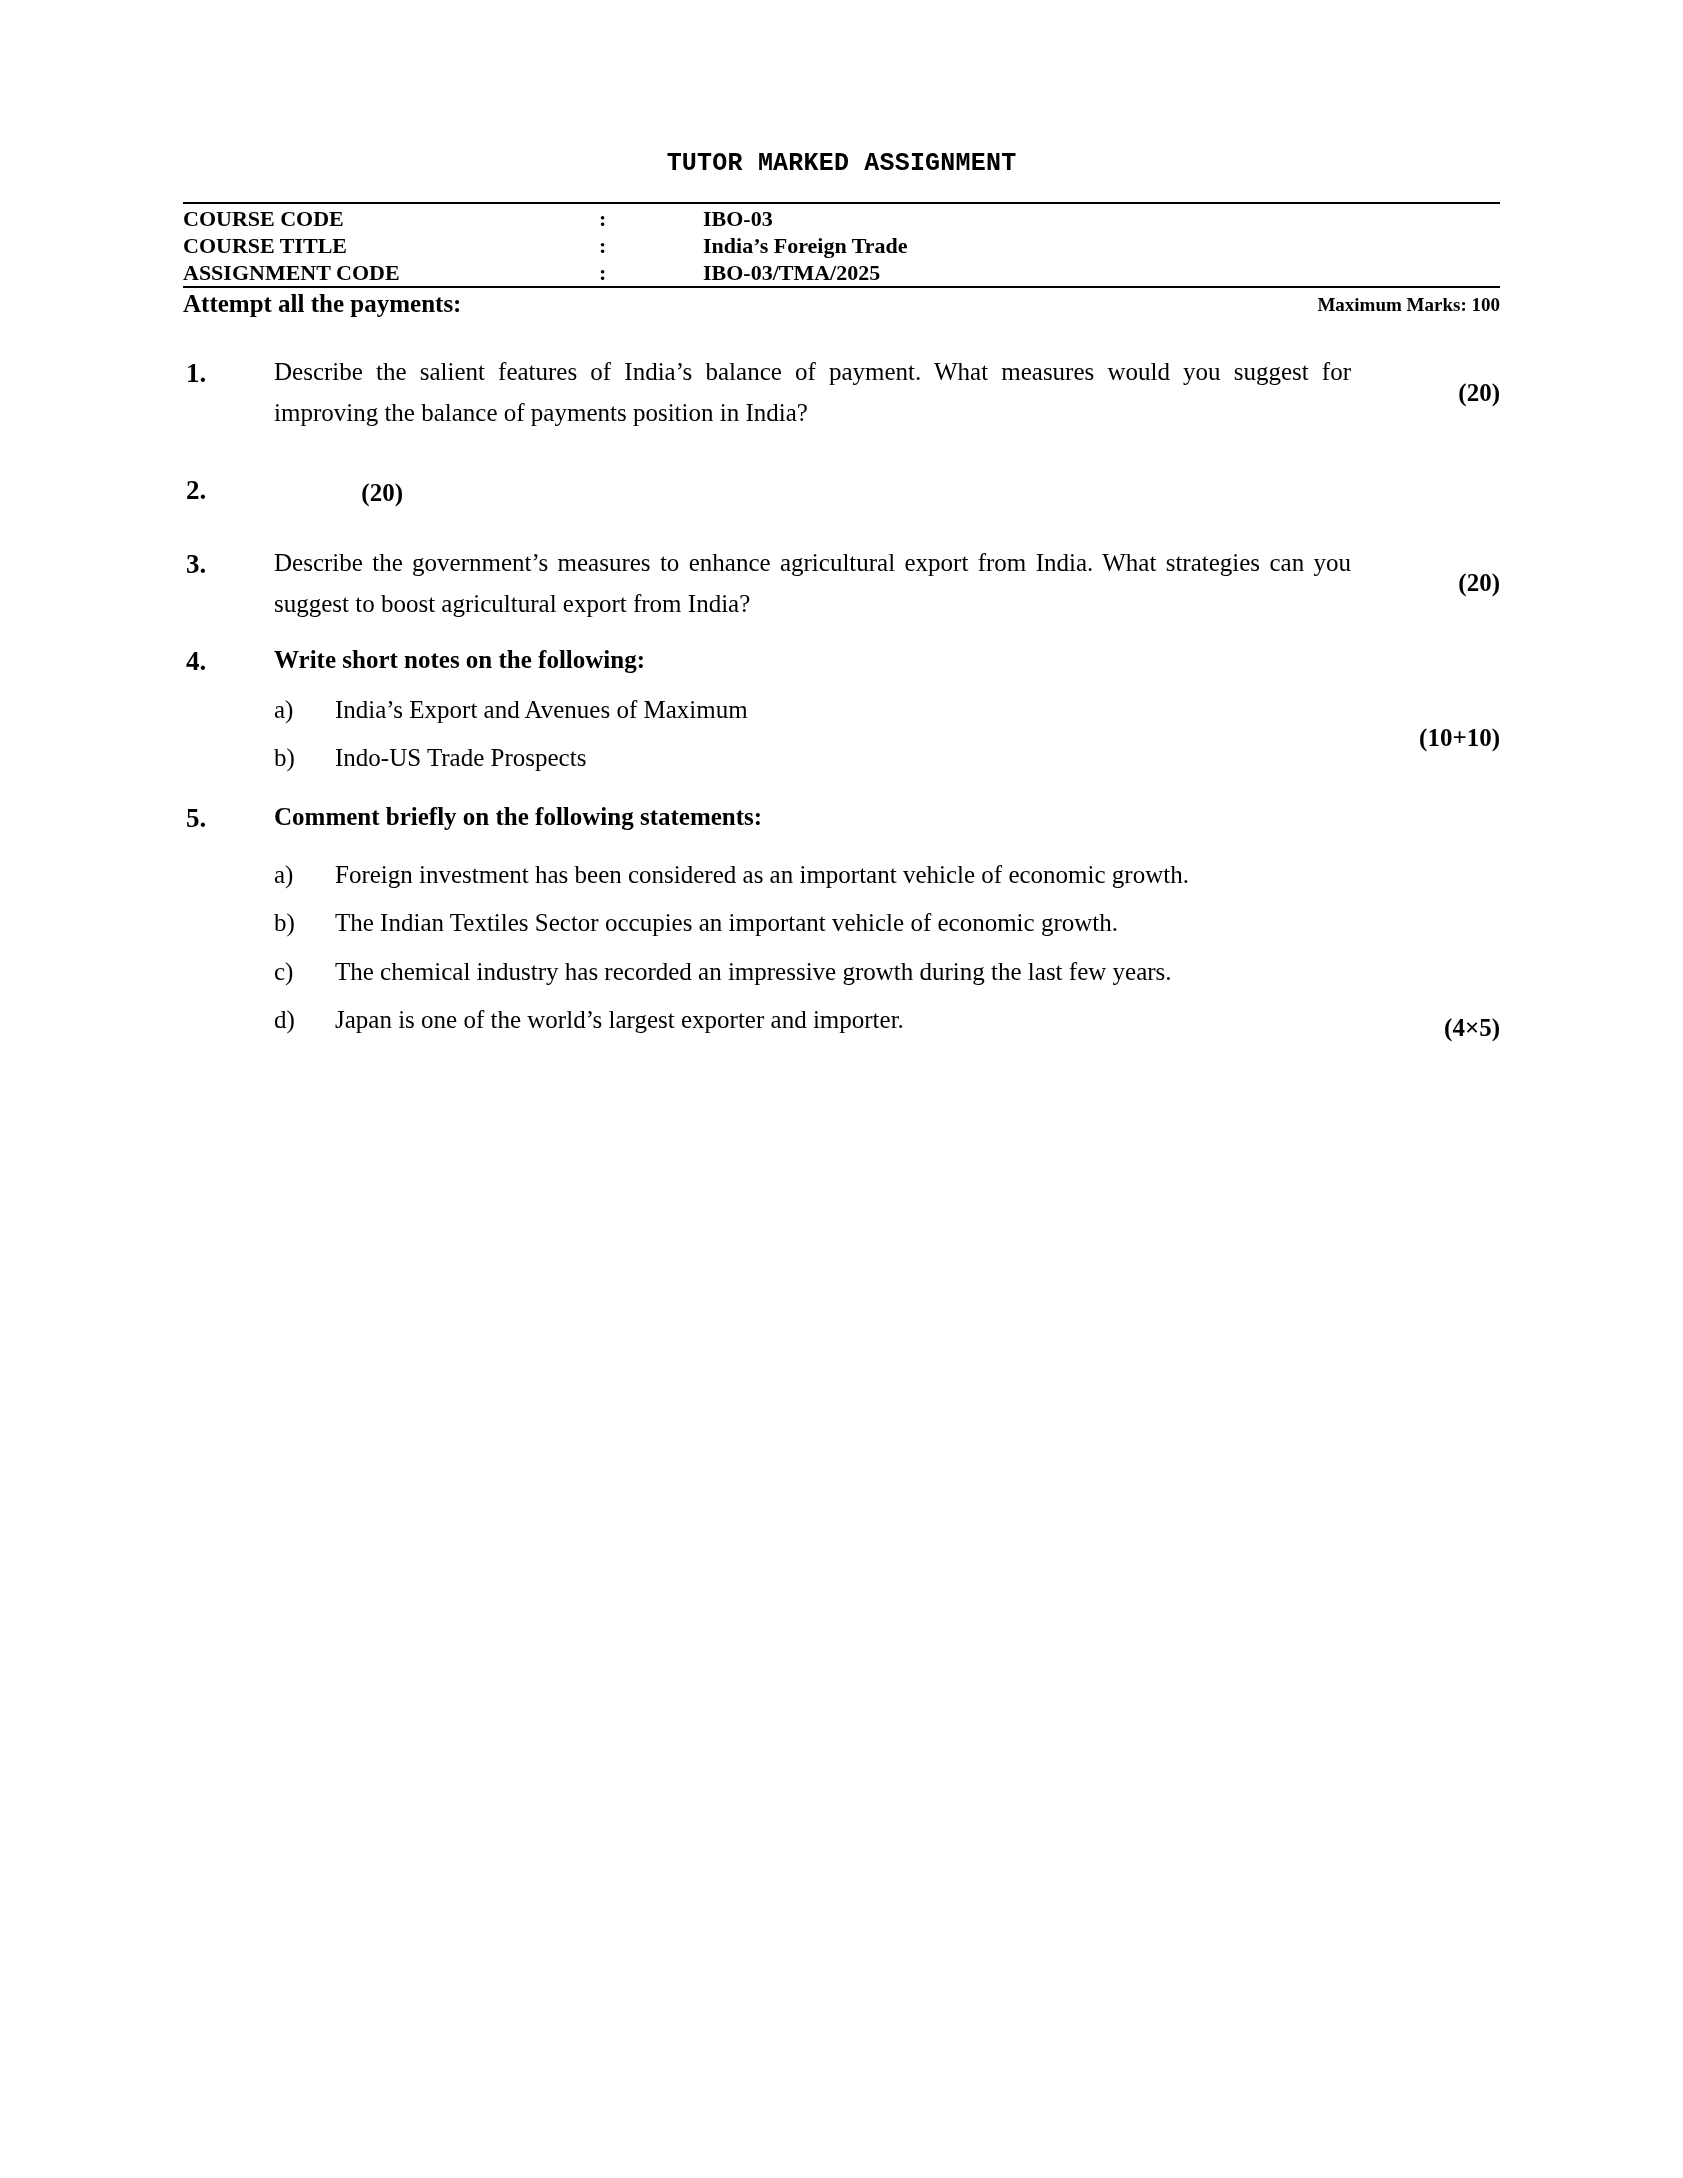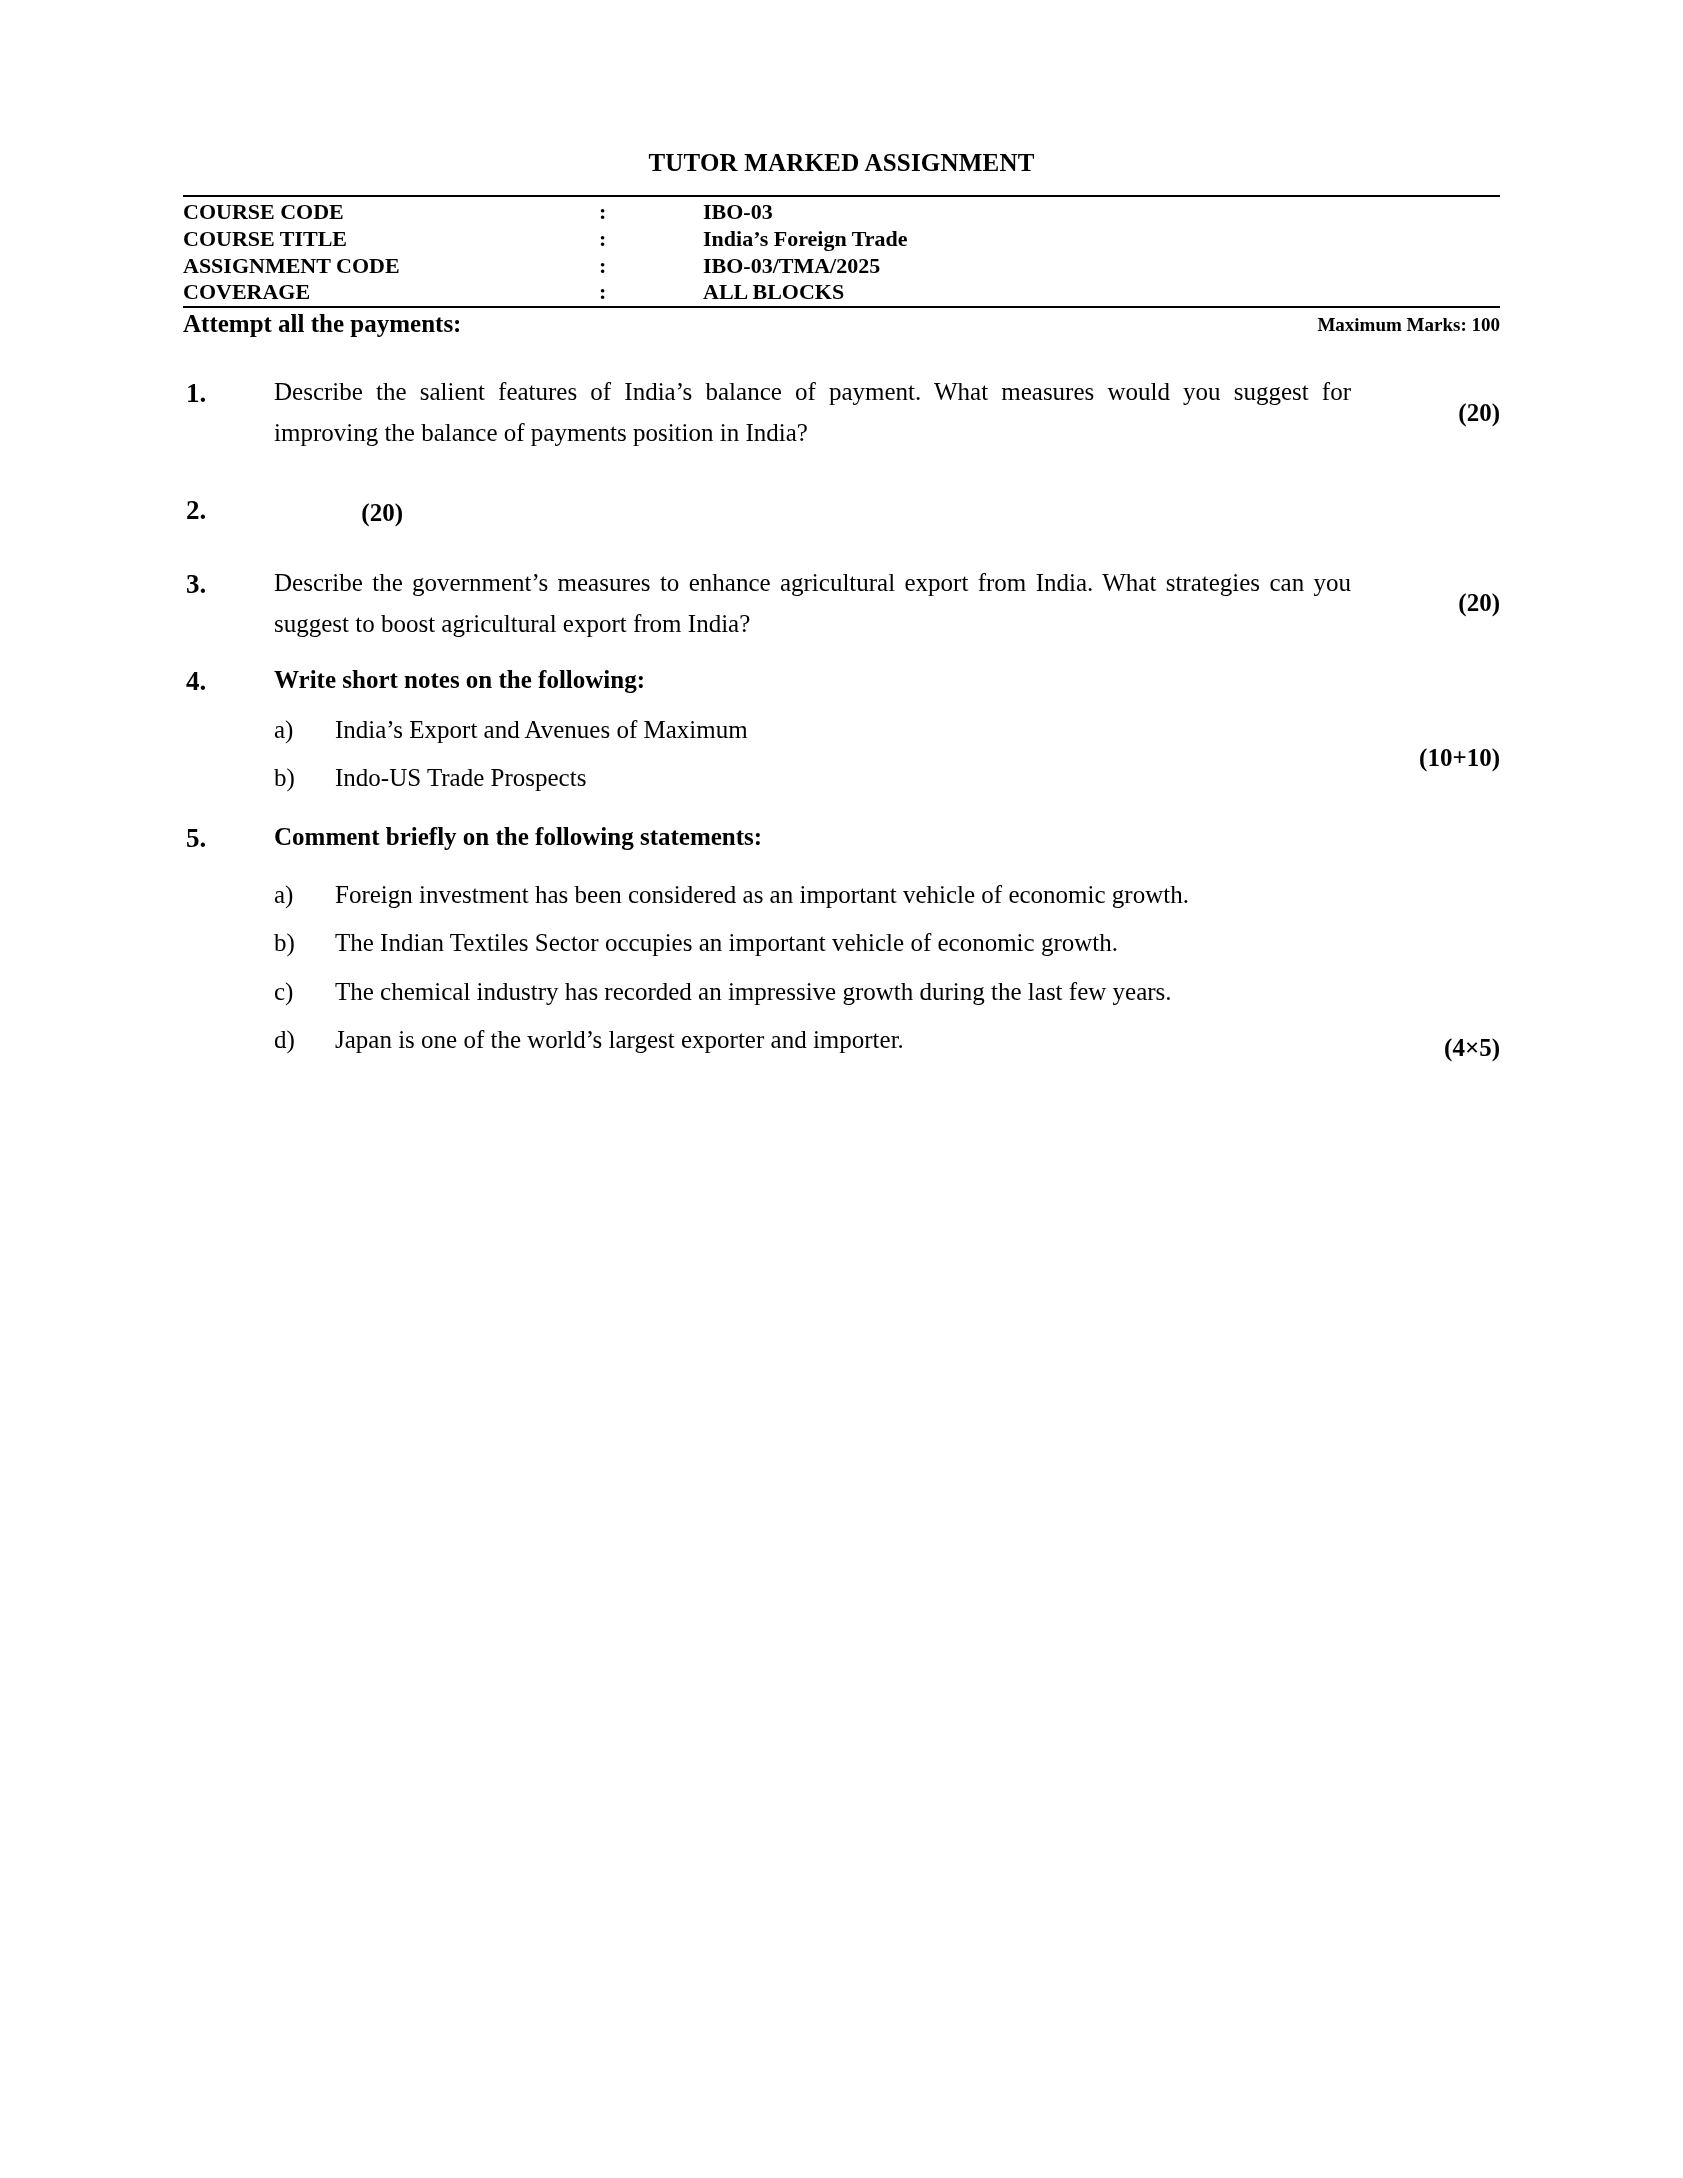--- a/index.html
+++ b/index.html
@@ -21,21 +21,22 @@
     padding: 149px 183px 0 183px;
     position: relative;
   }
 
   
   .doc-title {
     text-align: center;
     font-weight: bold;
     font-size: 25px;
     letter-spacing: 0.2px;
-    padding-bottom: 18px;
+    padding-bottom: 24px;
+    font-family: Liberation Mono, monospace;
   }
   .rule {
     border-bottom: 2px solid #000;
     width: 100%;
   }
   .meta-table {
     width: 100%;
     border-collapse: collapse;
     margin-top: 2px;
   }
@@ -144,25 +145,20 @@
       <tr>
         <td class="meta-label">COURSE TITLE</td>
         <td class="meta-colon">:</td>
         <td class="meta-value">India’s Foreign Trade</td>
       </tr>
       <tr>
         <td class="meta-label">ASSIGNMENT CODE</td>
         <td class="meta-colon">:</td>
         <td class="meta-value">IBO-03/TMA/2025</td>
       </tr>
-      <tr>
-        <td class="meta-label">COVERAGE</td>
-        <td class="meta-colon">:</td>
-        <td class="meta-value">ALL BLOCKS</td>
-      </tr>
     </tbody>
       </table>
 
     <div class="rule"></div>
 
     <div class="max-marks">Maximum Marks: 100</div>
     <div class="attempt">Attempt all the payments:</div>
   </div>
 
   <div class="qlist">

